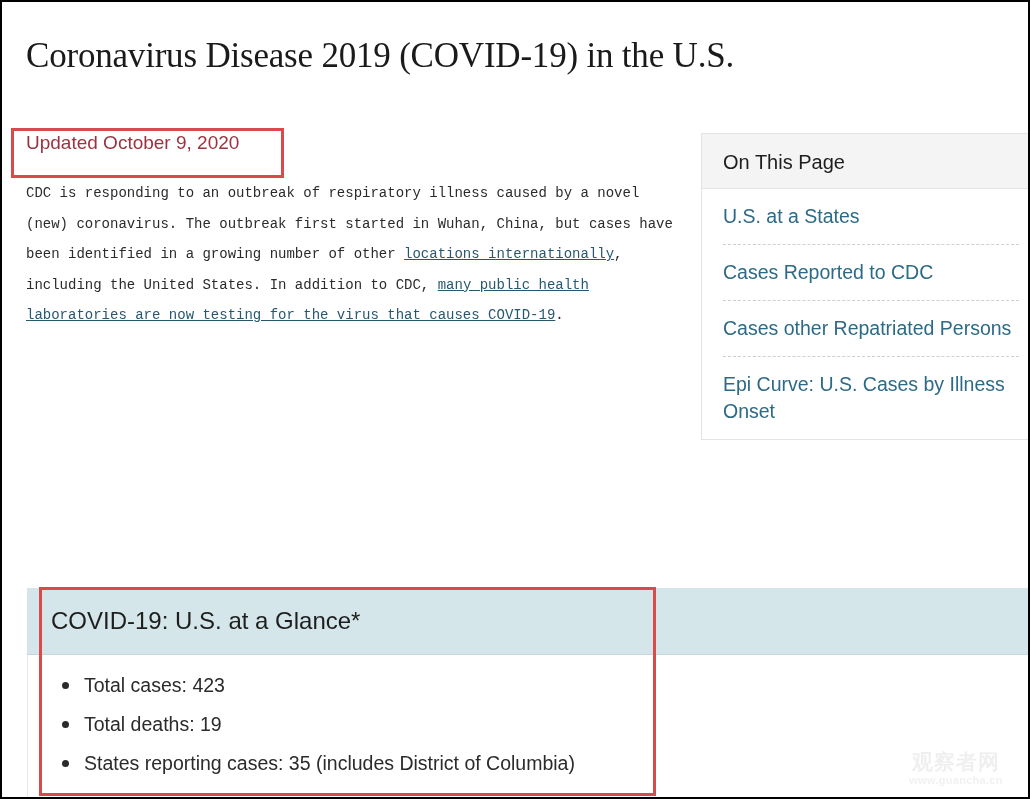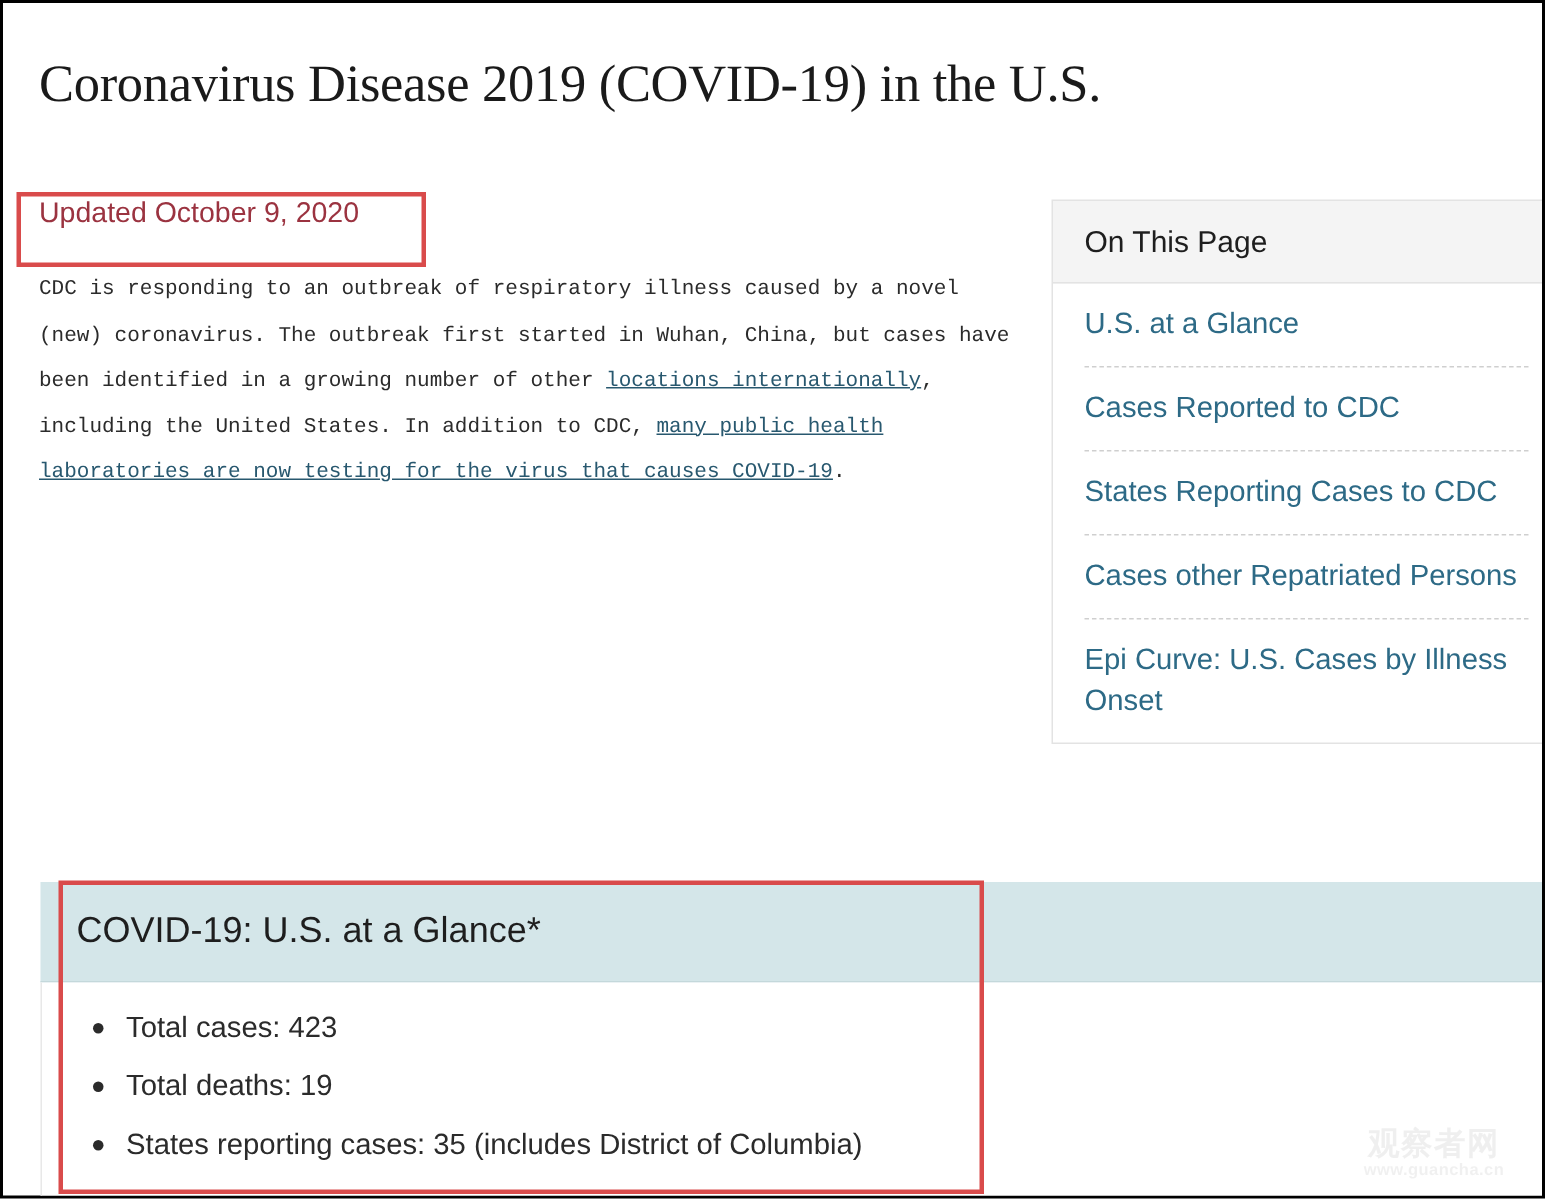--- a/index.html
+++ b/index.html
@@ -219,27 +219,24 @@
     <p id="intro">
       <span>CDC is responding to an outbreak of respiratory illness caused by a novel (new) coronavirus. The outbreak first started in Wuhan, China, but cases have been identified in a growing number of other </span><a href="#">locations internationally</a><span>, including the United States. In addition to CDC, </span><a href="#">many public health laboratories are now testing for the virus that causes COVID-19</a><span>.</span>
     </p>
 
   </div>
 
   <div id="onthispage">
     <div id="otp-header">On This Page</div>
     <ul id="otp-list">
       <li>
-          <a href="#">U.S. at a Glance</a>
+          <a href="#">U.S. at a States</a>
         </li>
       <li>
           <a href="#">Cases Reported to CDC</a>
-        </li>
-      <li>
-          <a href="#">States Reporting Cases to CDC</a>
         </li>
       <li>
           <a href="#">Cases other Repatriated Persons</a>
         </li>
       <li>
           <a href="#">Epi Curve: U.S. Cases by Illness Onset</a>
         </li>
     </ul>
   </div>
 

